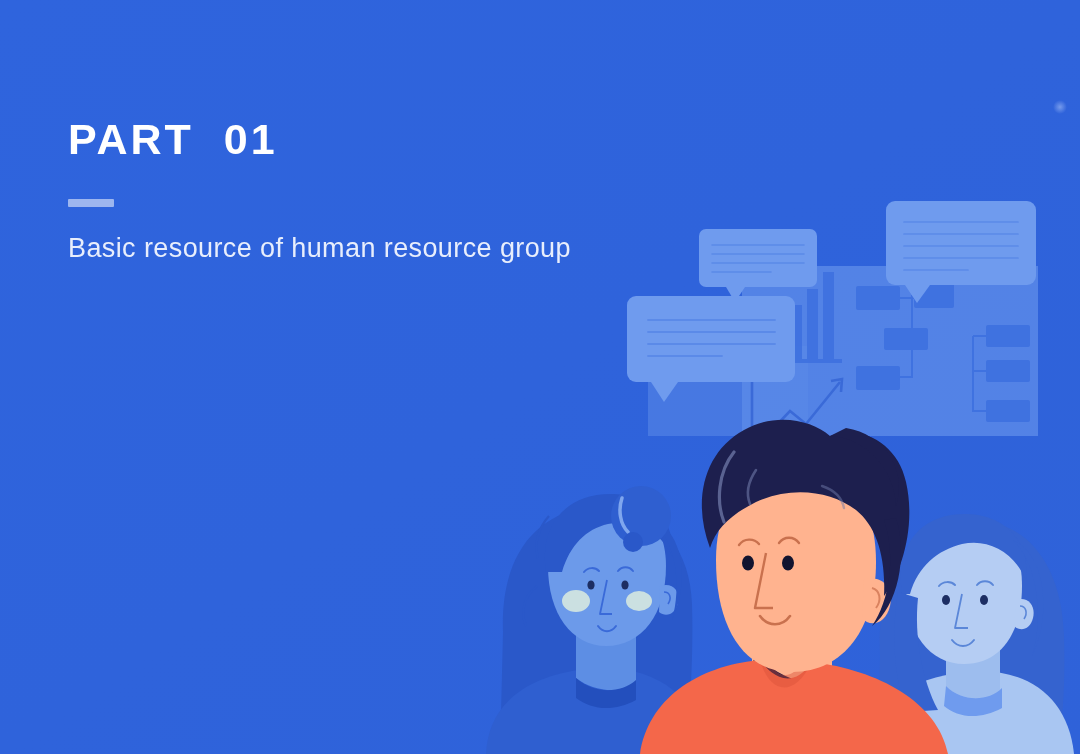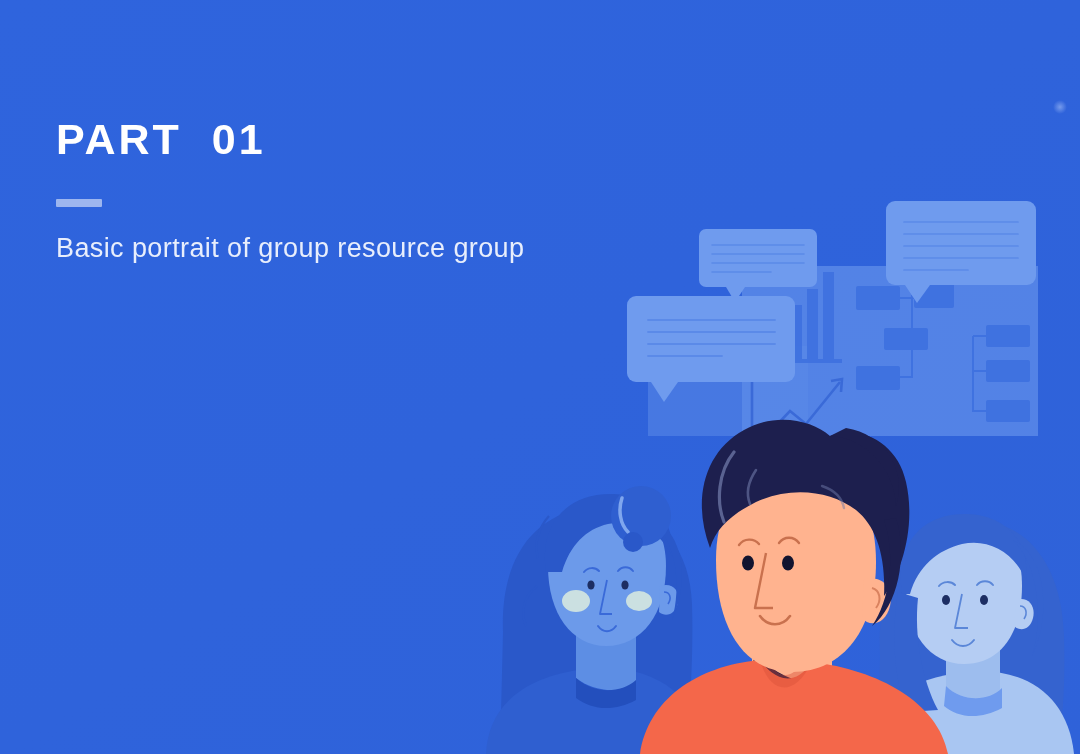--- a/index.html
+++ b/index.html
@@ -23,21 +23,21 @@
   .bottom-strip{
     position:absolute; left:0; bottom:0; width:1080px; height:7px;
     background:#9a9da1;
   }
   .edge-right{
     position:absolute; right:0; top:0; width:4px; height:754px;
     background:#3a6ade;
   }
 
   
-  .text-block{ position:absolute; left:56px; top:118px; width:600px; z-index:40; }
+  .text-block{ position:absolute; left:68px; top:118px; width:600px; z-index:40; }
 
   .part-label{
     color:#ffffff;
     font-size:43px;
     font-weight:700;
     letter-spacing:3px;
     line-height:1;
     white-space:pre;
   }
   .accent-dash{
@@ -290,18 +290,18 @@
   </div>
 
   <div class="dot-glow"></div>
 
   <div class="text-block">
     <div class="part-label">PART  01</div>
 
     <div class="accent-dash"></div>
 
 
-    <div class="subtitle-en">Basic portrait of group resource group</div>
+    <div class="subtitle-en">Basic resource of human resource group</div>
   </div>
 
   <div class="edge-right"></div>
   <div class="bottom-strip"></div>
 </div>
 
 </body></html>

